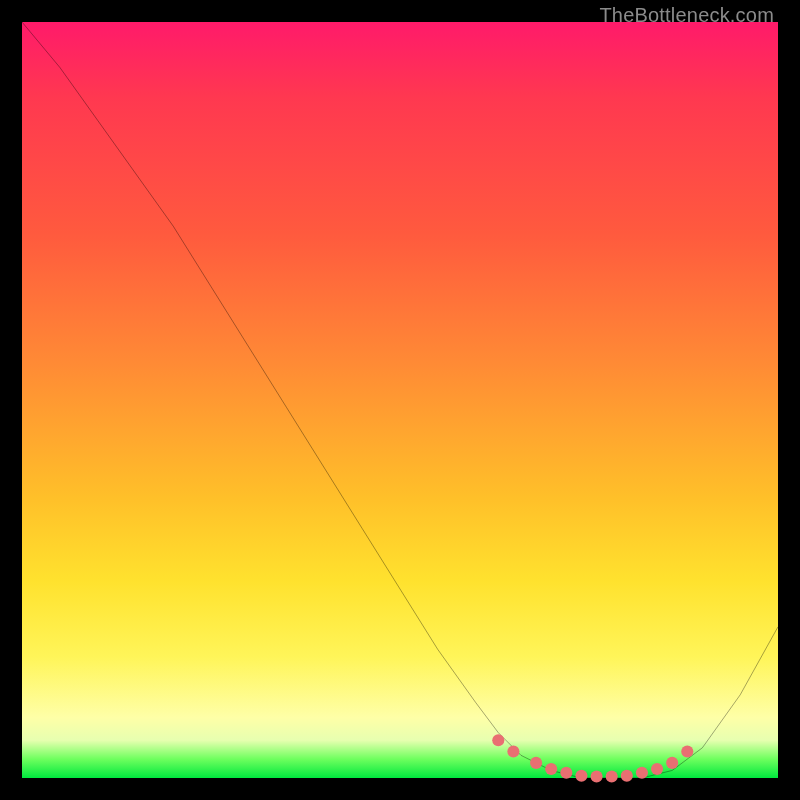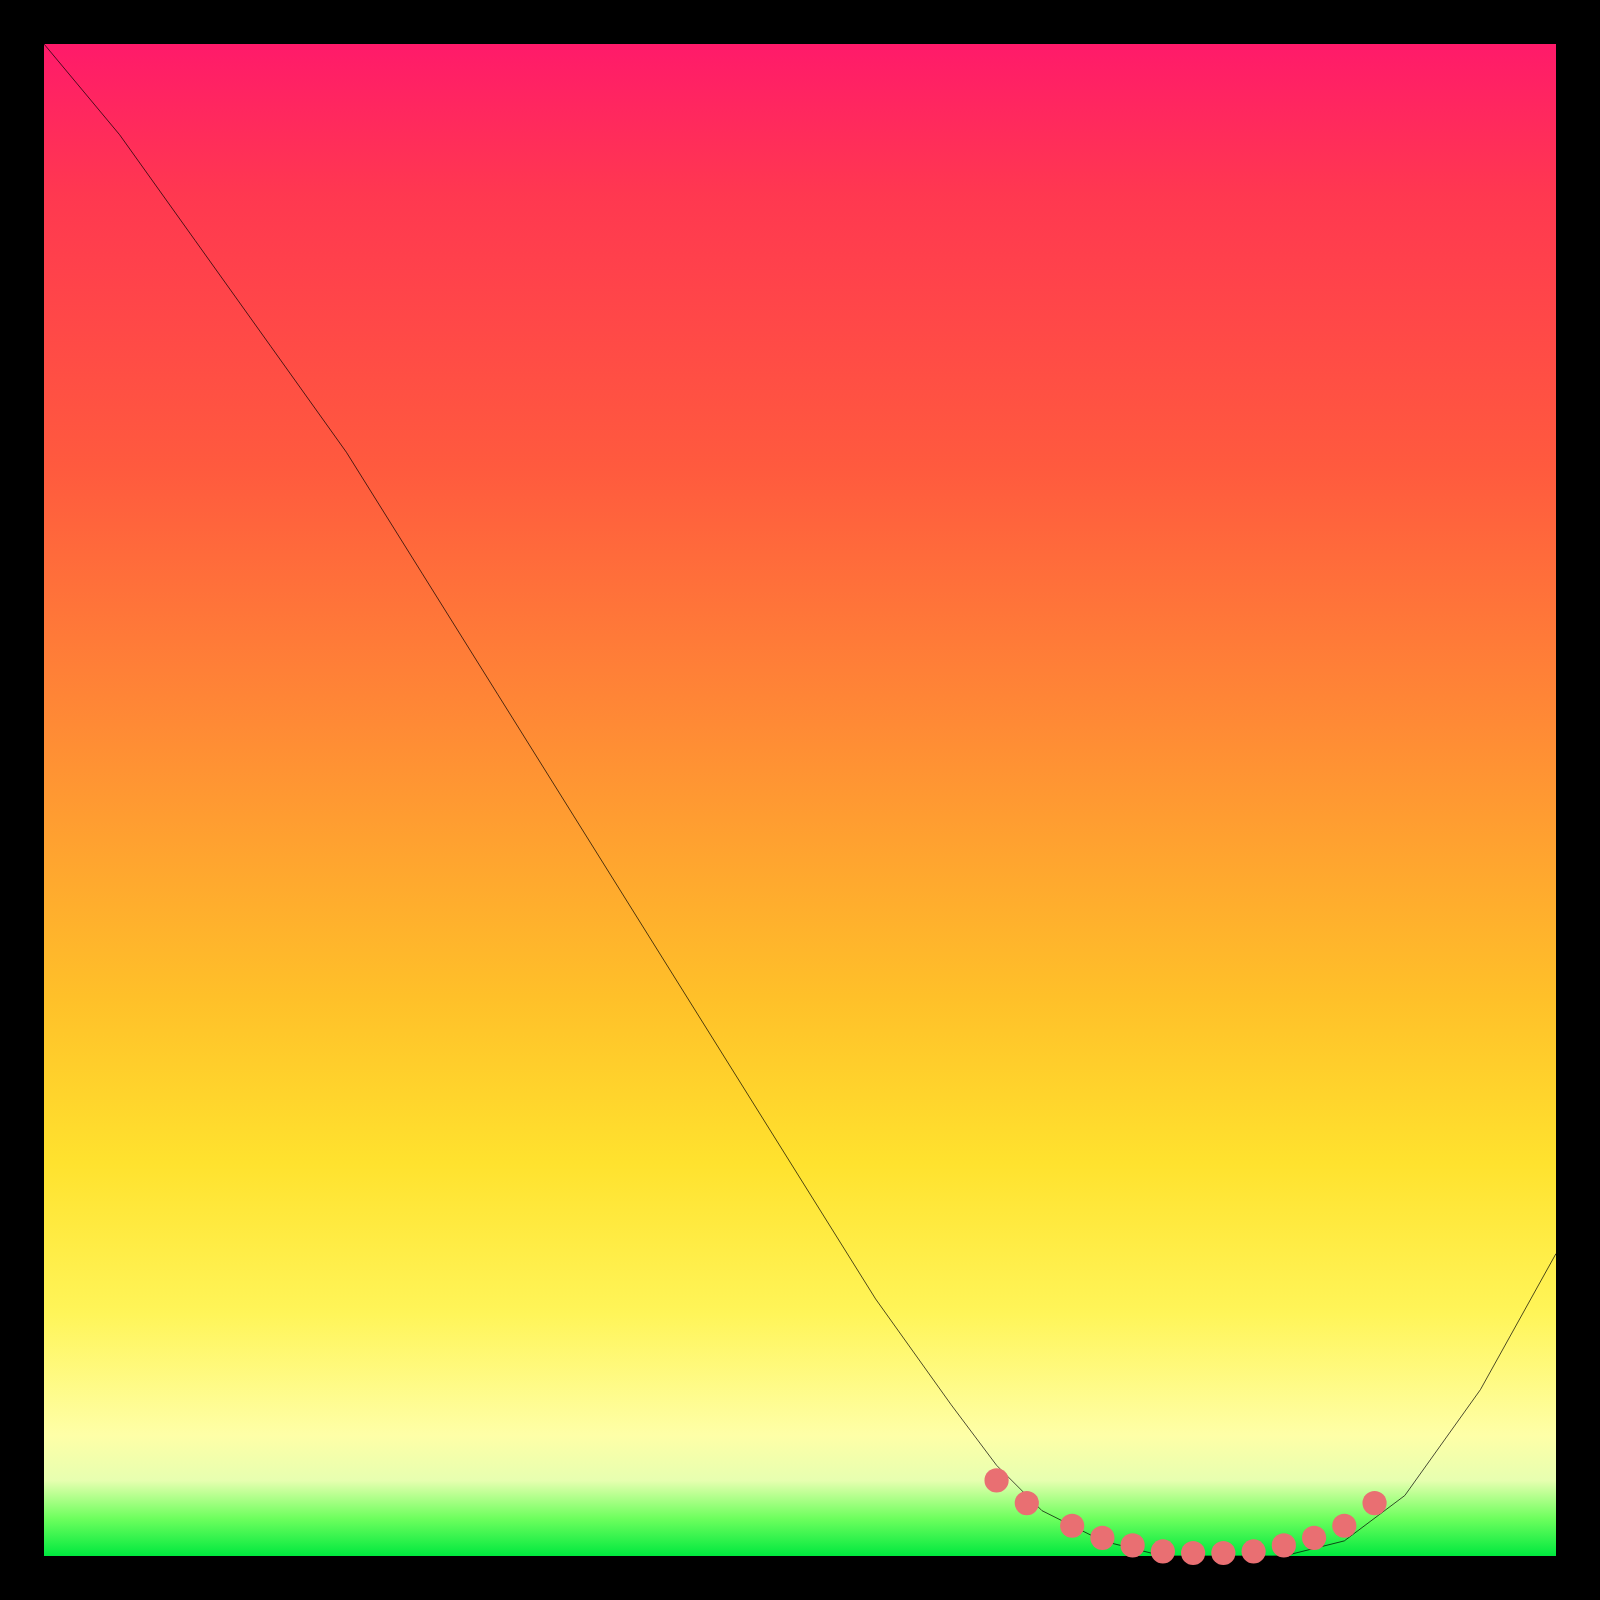--- a/index.html
+++ b/index.html
@@ -53,20 +53,21 @@
     color: #8b8b8b;
     font-family: Arial, Helvetica, sans-serif;
     letter-spacing: 0.2px;
     font-size: 20px;
   }
 </style>
 </head>
 <body>
 
 <div class="chart-wrap">
+  <div class="watermark">TheBottleneck.com</div>
 
   <div class="plot-area">
     <svg class="curve" viewBox="0 0 100 100" preserveAspectRatio="none">
       <g>
         <path id="curve-path" fill="none" stroke="#000" stroke-width="0.35" vector-effect="non-scaling-stroke" d="M0.00 0.00 L5.00 6.00 L10.00 13.00 L15.00 20.00 L20.00 27.00 L25.00 35.00 L30.00 43.00 L35.00 51.00 L40.00 59.00 L45.00 67.00 L50.00 75.00 L55.00 83.00 L60.00 90.00 L63.00 94.00 L66.00 97.00 L70.00 99.00 L74.00 100.00 L78.00 100.00 L82.00 100.00 L86.00 99.00 L90.00 96.00 L95.00 89.00 L100.00 80.00"></path>
       </g>
       <g id="markers">
           <circle cx="63.00" cy="95.00" r="0.8" fill="#e96f72"></circle>
           <circle cx="65.00" cy="96.50" r="0.8" fill="#e96f72"></circle>
           <circle cx="68.00" cy="98.00" r="0.8" fill="#e96f72"></circle>

